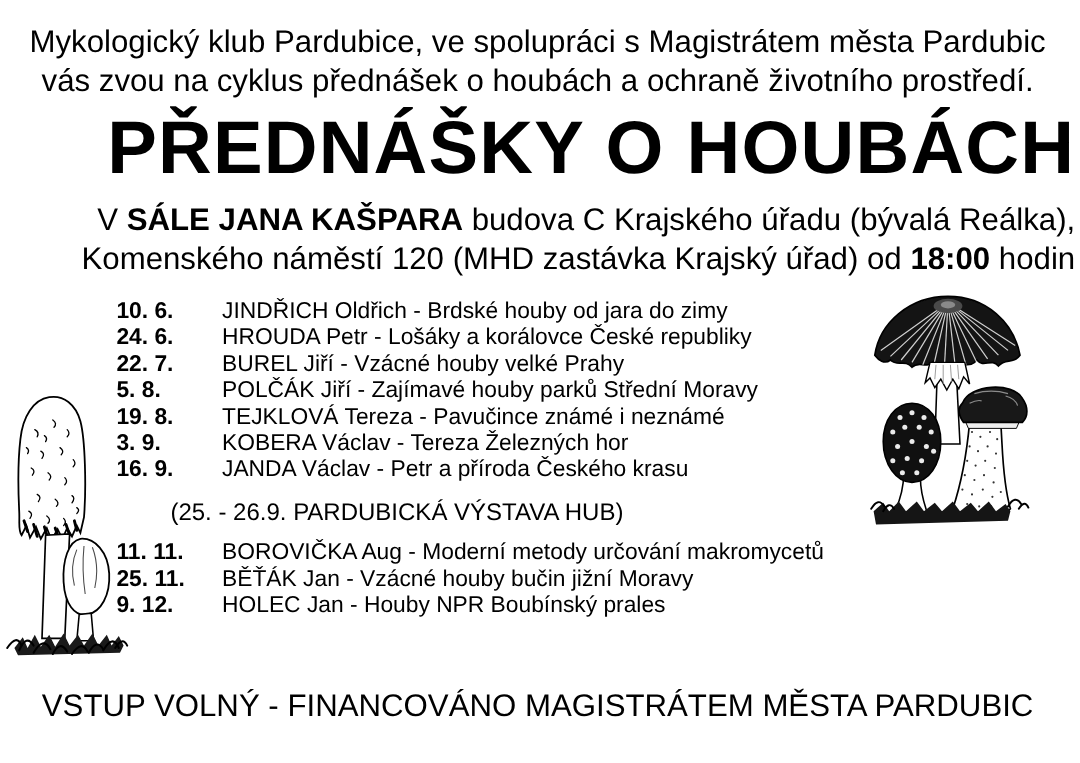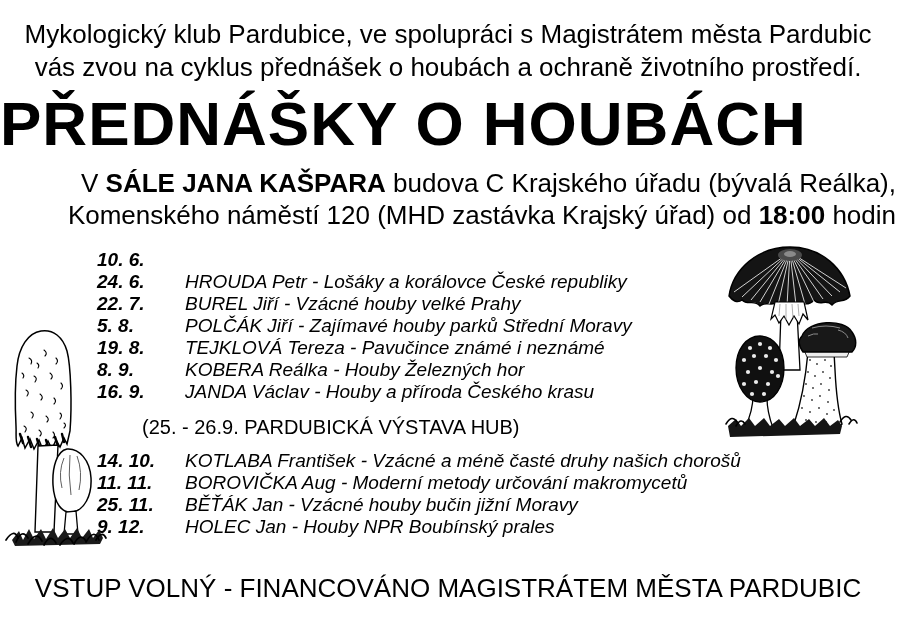--- a/index.html
+++ b/index.html
@@ -17,41 +17,41 @@
     top: 18px; left: 0; right: 0;
     text-align: center;
     font-size: 26px;
     line-height: 33px;
     white-space: nowrap;
   }
   .title {
     position: absolute;
     top: 92px; left: 0; right: 0;
     margin: 0;
-    text-align: left;
+    text-align: right;
     font-size: 62px;
     font-weight: bold;
     letter-spacing: 1px;
     line-height: 64px;
     white-space: nowrap;
   }
   .venue {
     position: absolute;
     top: 167px; left: 0; right: 0;
     text-align: right;
     font-size: 26px;
     line-height: 32px;
     white-space: nowrap;
   }
   .schedule {
     position: absolute;
     left: 97px; top: 249px;
     font-size: 19px;
   }
-  .srow { display: flex; line-height: 22px; white-space: nowrap; font-style: italic; }
+  .srow { display: flex; line-height: 22px; white-space: nowrap; }
   .sdate { width: 88px; font-weight: bold; flex: 0 0 88px; }
   .sentry {}
   .note {
     margin: 13px 0 12px 45px;
     font-size: 20px;
     line-height: 22px;
     white-space: nowrap;
   }
   .footer {
     position: absolute;
@@ -78,52 +78,49 @@
   <h1 class="title">PŘEDNÁŠKY O HOUBÁCH</h1>
 
   <div class="venue">
     <div><span>V </span><strong>SÁLE JANA KAŠPARA</strong><span> budova C Krajského úřadu (bývalá Reálka),</span></div>
     <div><span>Komenského náměstí 120 (MHD zastávka Krajský úřad) od </span><strong>18:00</strong><span> hodin</span></div>
   </div>
 
   <div class="schedule">
     <div class="srow">
         <span class="sdate">10. 6.</span>
+        <span class="sentry">JINDŘICH Oldřich - Brdské houby od jara do zimy</span>
       </div>
     <div class="srow">
         <span class="sdate">24. 6.</span>
         <span class="sentry">HROUDA Petr - Lošáky a korálovce České republiky</span>
       </div>
     <div class="srow">
         <span class="sdate">22. 7.</span>
         <span class="sentry">BUREL Jiří - Vzácné houby velké Prahy</span>
       </div>
     <div class="srow">
         <span class="sdate">5. 8.</span>
         <span class="sentry">POLČÁK Jiří - Zajímavé houby parků Střední Moravy</span>
       </div>
     <div class="srow">
         <span class="sdate">19. 8.</span>
         <span class="sentry">TEJKLOVÁ Tereza - Pavučince známé i neznámé</span>
       </div>
     <div class="srow">
-        <span class="sdate">8. 9.</span>
-        <span class="sentry">KOBERA Reálka - Houby Železných hor</span>
+        <span class="sdate">3. 9.</span>
+        <span class="sentry">KOBERA Václav - Tereza Železných hor</span>
       </div>
     <div class="srow">
         <span class="sdate">16. 9.</span>
-        <span class="sentry">JANDA Václav - Houby a příroda Českého krasu</span>
+        <span class="sentry">JANDA Václav - Petr a příroda Českého krasu</span>
       </div>
 
     <div class="note">(25. - 26.9. PARDUBICKÁ VÝSTAVA HUB)</div>
 
-    <div class="srow">
-        <span class="sdate">14. 10.</span>
-        <span class="sentry">KOTLABA František - Vzácné a méně časté druhy našich chorošů</span>
-      </div>
     <div class="srow">
         <span class="sdate">11. 11.</span>
         <span class="sentry">BOROVIČKA Aug - Moderní metody určování makromycetů</span>
       </div>
     <div class="srow">
         <span class="sdate">25. 11.</span>
         <span class="sentry">BĚŤÁK Jan - Vzácné houby bučin jižní Moravy</span>
       </div>
     <div class="srow">
         <span class="sdate">9. 12.</span>

